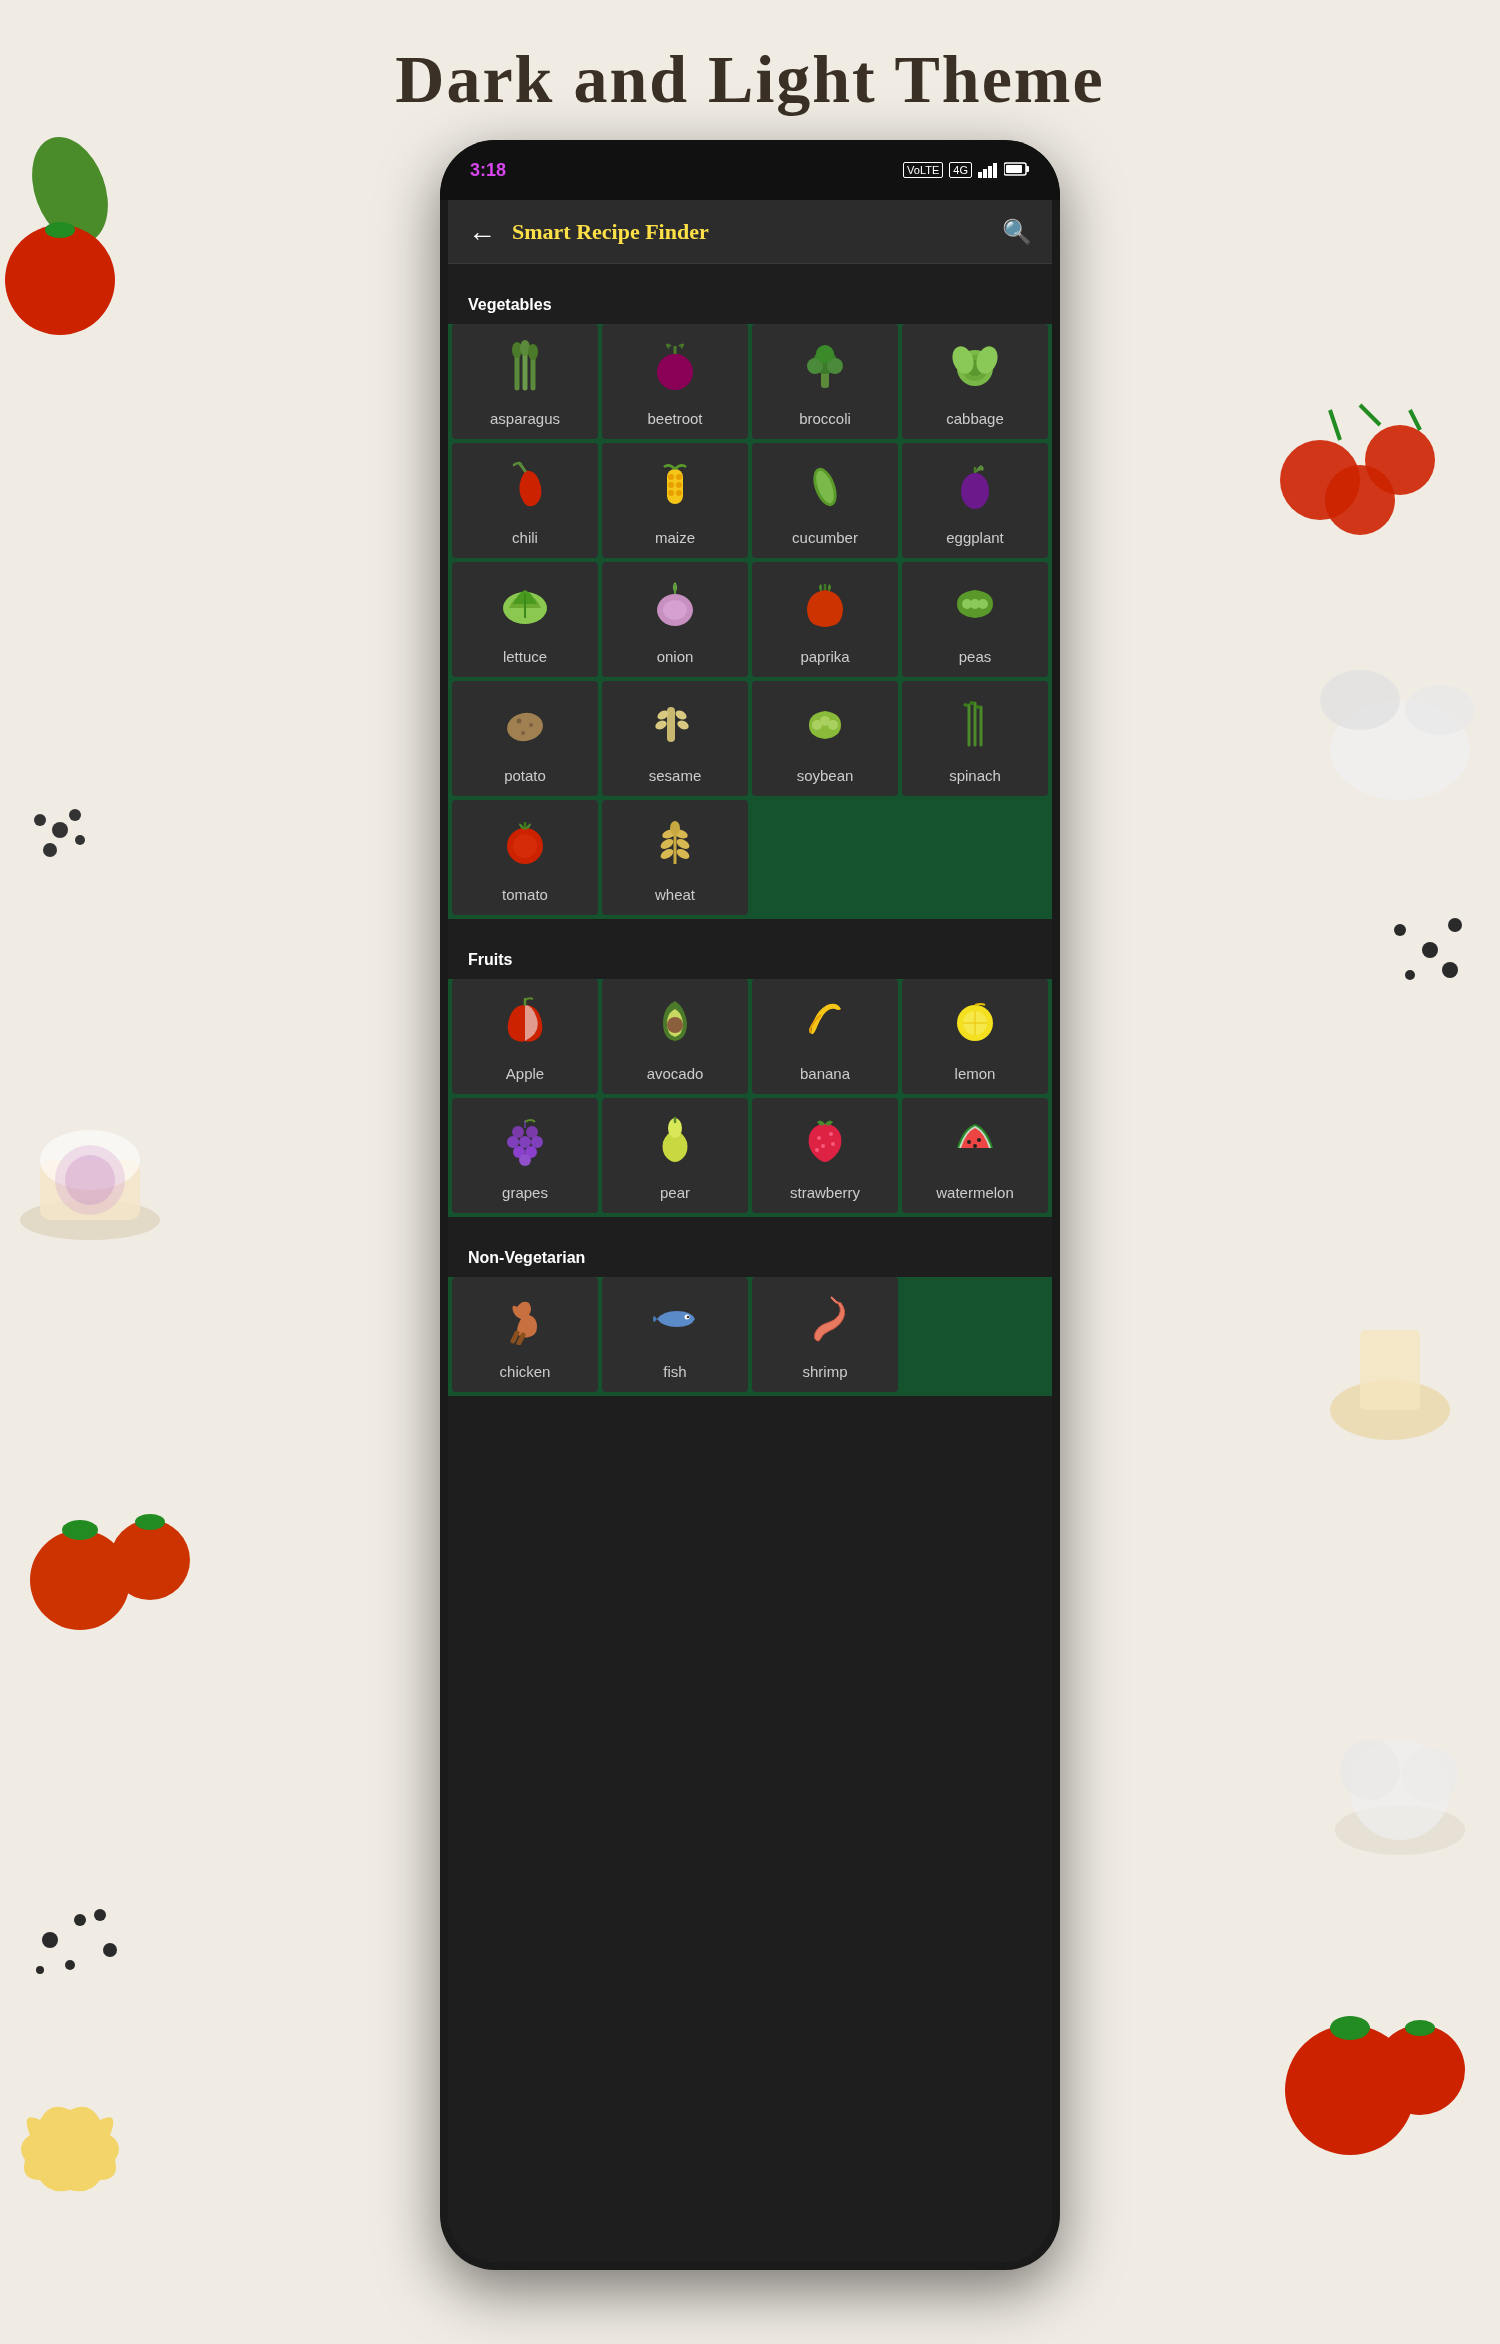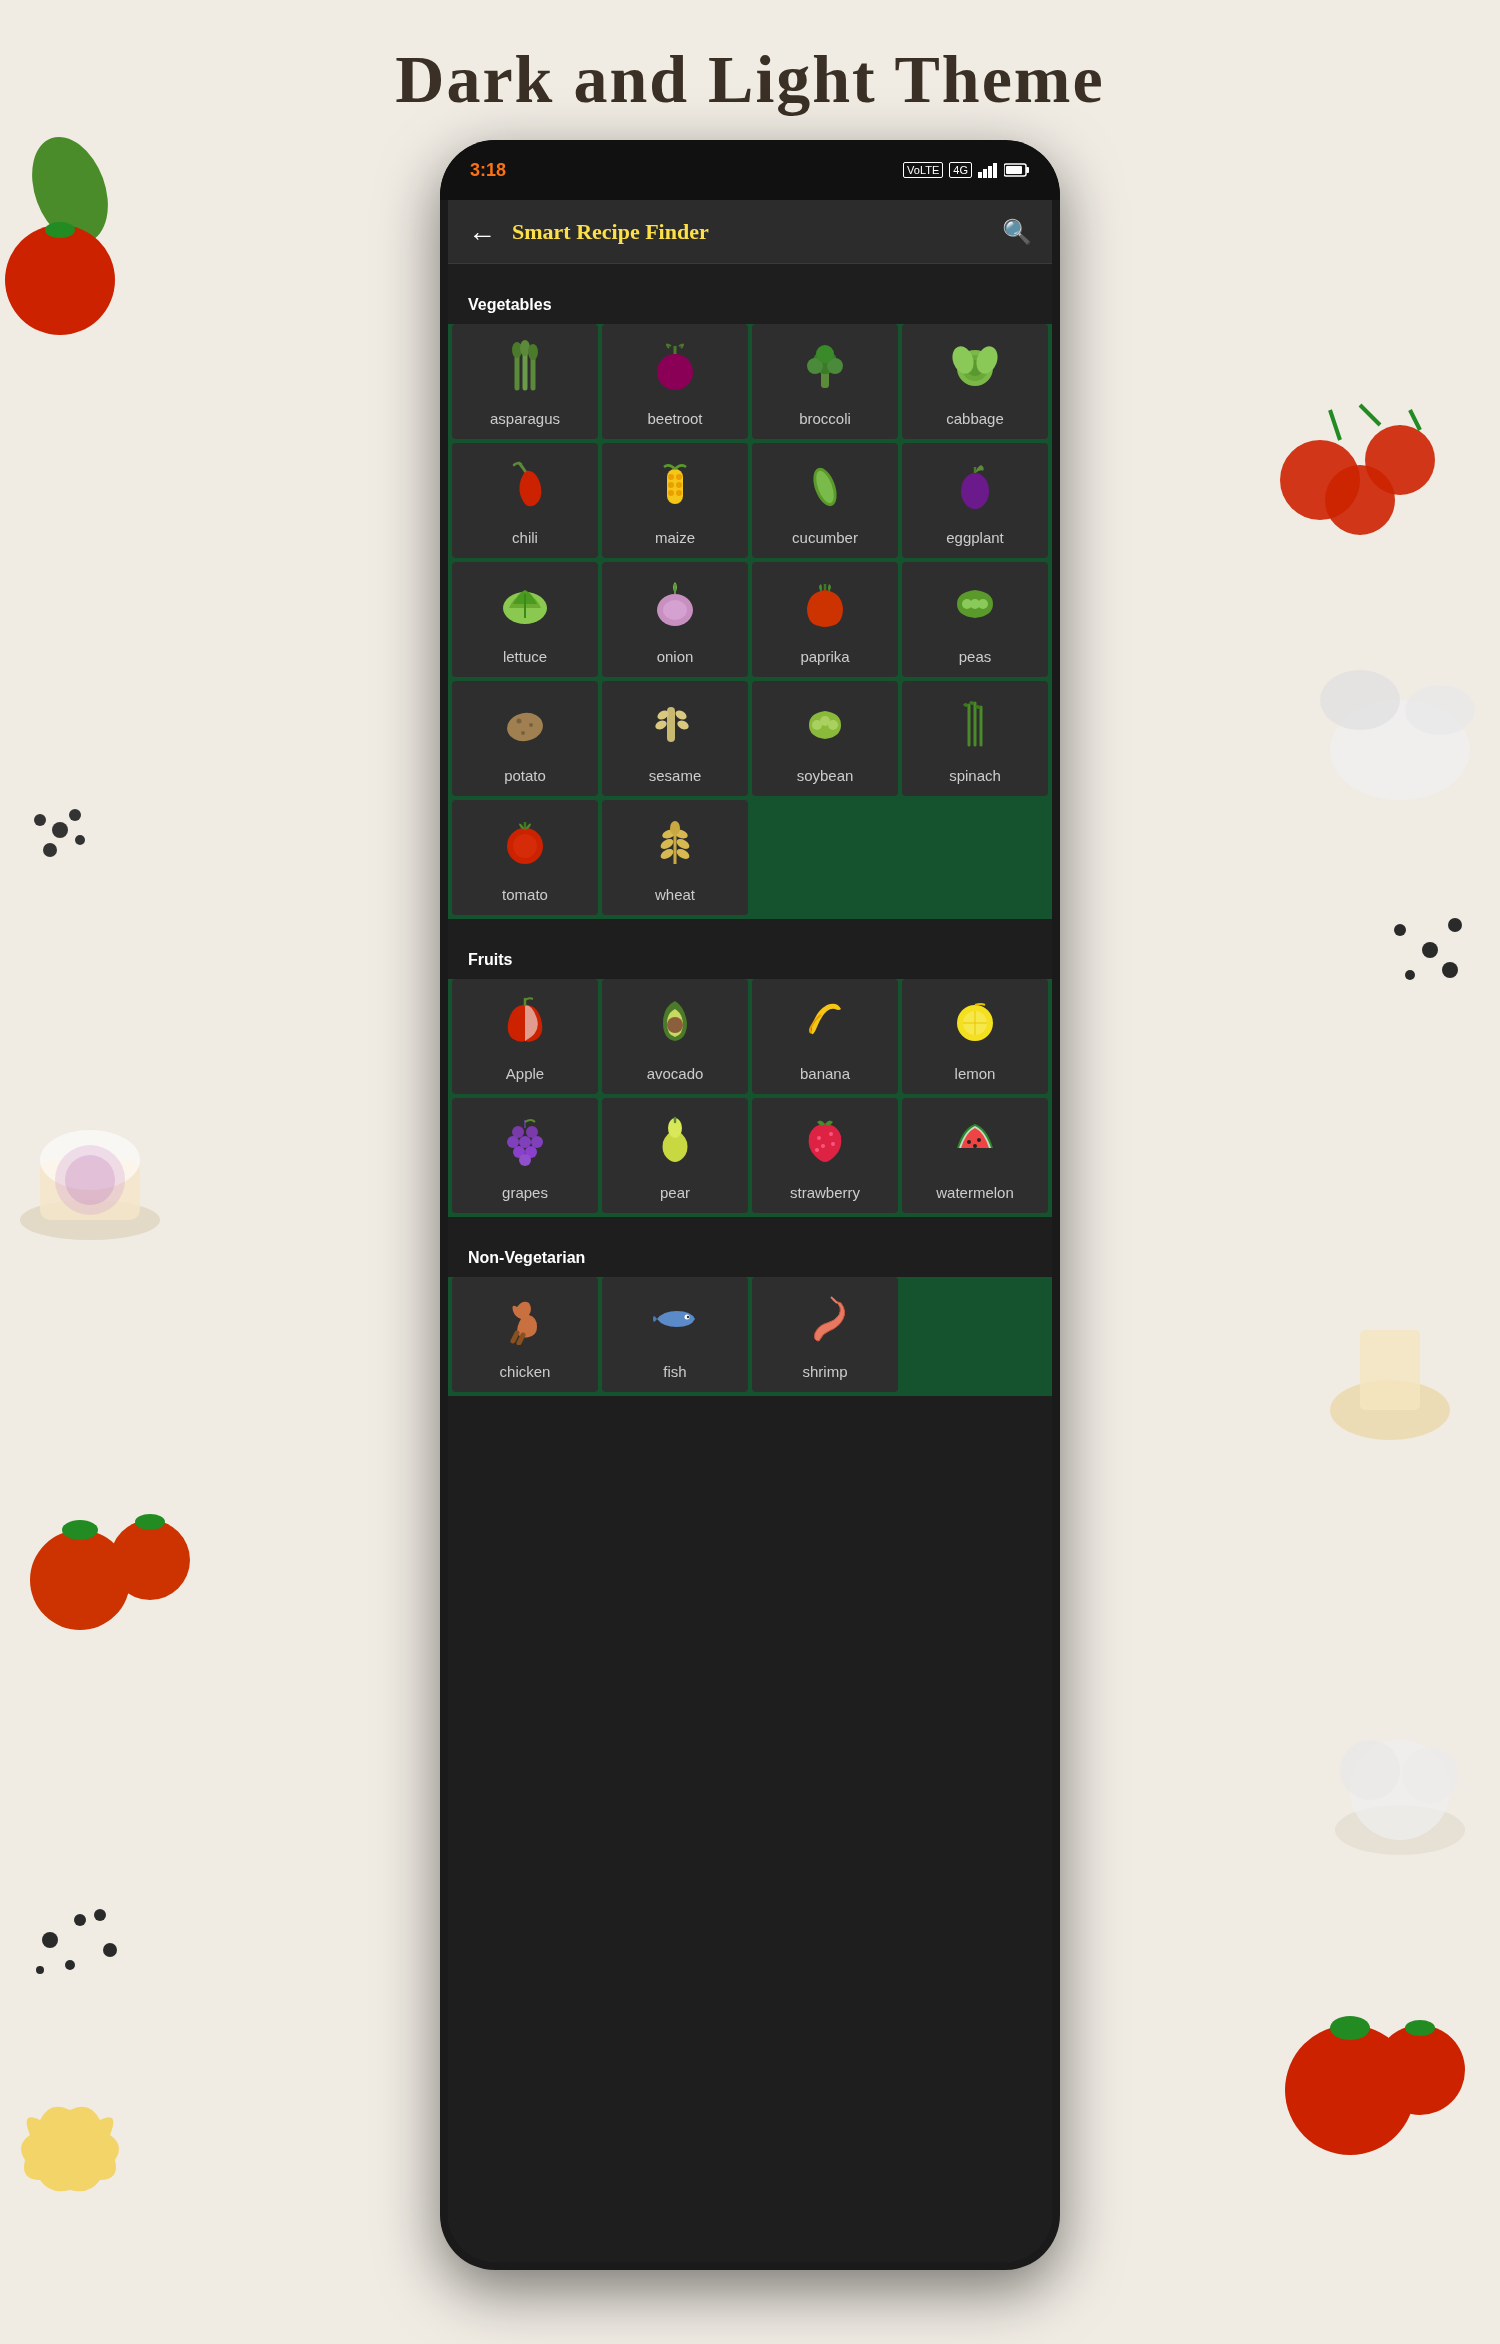--- a/index.html
+++ b/index.html
@@ -67,21 +67,21 @@
       display: flex;
       align-items: center;
       justify-content: space-between;
       padding: 0 30px;
       z-index: 20;
       border-radius: 55px 55px 0 0;
     }
 
     .status-left {
       font-size: 18px;
-      color: #f97316;
+      color: #d946ef;
       font-weight: bold;
     }
 
     
     .phone-screen {
       position: absolute;
       top: 60px;
       left: 8px;
       right: 8px;
       bottom: 8px;
@@ -277,21 +277,21 @@
   </svg>
 </div>
 
 <div class="page-title">Dark and Light Theme</div>
 
 <div class="phone-container">
   <div class="phone-frame">
 
     <div class="phone-notch-bar">
       <span class="status-left">3:18</span>
-      <div style="display:flex; gap:6px; align-items:center;">
+      <div style="display:flex; gap:6px; ">
         <span style="font-size:11px;color:#fff;border:1px solid #fff;padding:1px 3px;border-radius:2px;">VoLTE</span>
         <span style="font-size:11px;color:#fff;border:1px solid #fff;padding:1px 3px;border-radius:2px;">4G</span>
         <svg width="20" height="16" viewBox="0 0 20 16">
           <rect x="0" y="10" width="4" height="6" fill="#fff"></rect>
           <rect x="5" y="7" width="4" height="9" fill="#fff"></rect>
           <rect x="10" y="4" width="4" height="12" fill="#fff"></rect>
           <rect x="15" y="1" width="4" height="15" fill="#fff"></rect>
         </svg>
         <svg width="26" height="14" viewBox="0 0 26 14">
           <rect x="0" y="1" width="22" height="12" rx="2" stroke="#fff" stroke-width="1.5" fill="none"></rect>

